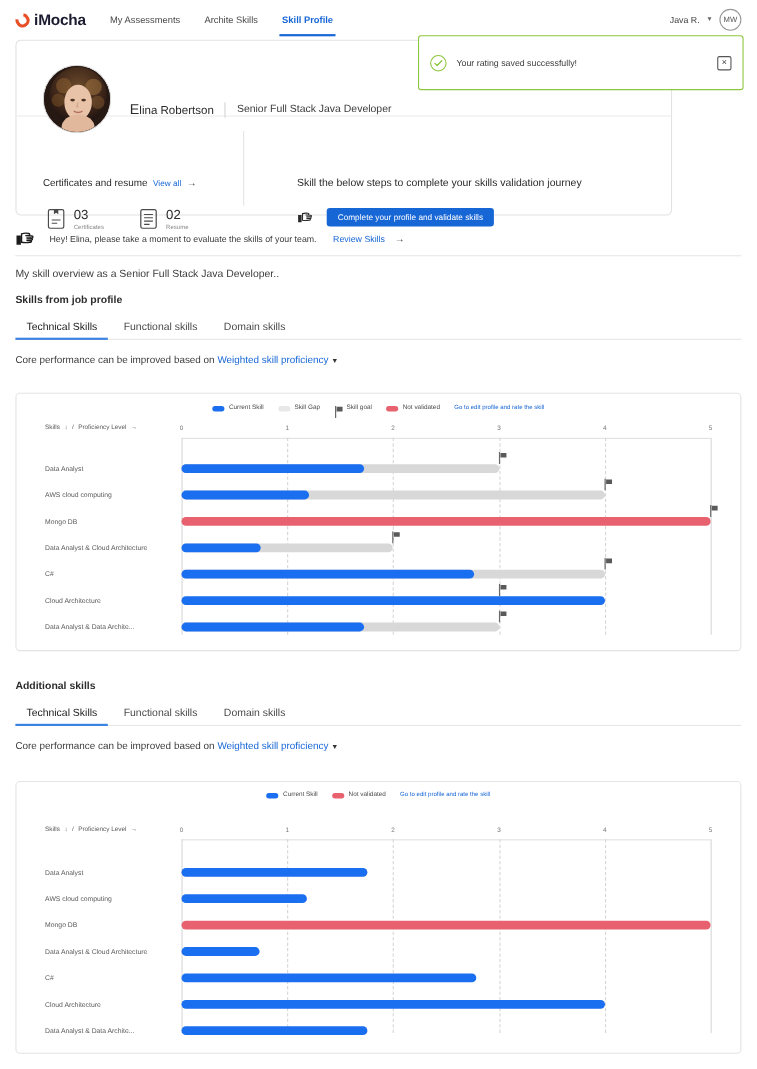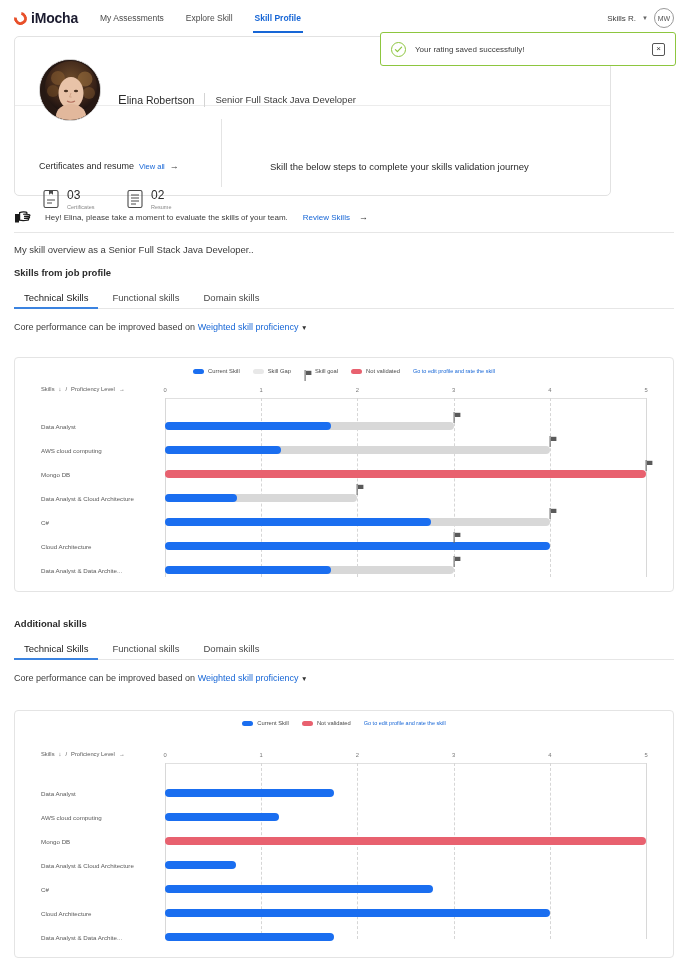--- a/index.html
+++ b/index.html
@@ -36,21 +36,21 @@
   .user-name { font-size:8px; color:#3c3c3c; }
   .caret { font-size:6px; color:#666; }
   .avatar-initials {
     width:20px; height:20px; border-radius:50%; border:1px solid #999;
     display:flex; align-items:center; justify-content:center;
     font-size:7px; color:#555; background:#fff;
   }
 
   
   .toast {
-    position:absolute; left:380px; top:32px; width:296px; height:34px;
+    position:absolute; left:380px; top:32px; width:296px; height:50px;
     background:#fff; border:1.2px solid #8dc63f; border-radius:3px;
     display:flex; align-items:center; padding:0 10px; gap:9px; z-index:20;
   }
   .toast-check {
     width:15px; height:15px; border-radius:50%; border:1.2px solid #8dc63f;
     display:flex; align-items:center; justify-content:center; flex:0 0 auto;
   }
   .toast-check svg { display:block; }
   .toast-msg { font-size:8px; color:#3c3c3c; flex:1; }
   .toast-close {
@@ -158,25 +158,25 @@
 
 <div class="page">
 
   <div class="topnav">
     <div class="logo-wrap">
       <div class="logo-mark"></div>
       <div class="logo-text">iMocha</div>
     </div>
     <div class="nav-links">
       <div class="nav-link">My Assessments</div>
-      <div class="nav-link">Explore Skill</div>
+      <div class="nav-link">Archite Skills</div>
       <div class="nav-link active">Skill Profile</div>
     </div>
     <div class="nav-right">
-      <span class="user-name">Skills R.</span>
+      <span class="user-name">Java R.</span>
       <span class="caret">▼</span>
       <span class="avatar-initials">MW</span>
     </div>
   </div>
 
   <div class="profile-card">
     <div class="card-divider"></div>
     <div class="card-vdivider"></div>
 
     <div class="avatar-photo">
@@ -238,20 +238,27 @@
         <line x1="4" y1="12" x2="12" y2="12" stroke="#4a4a4a" stroke-width="1"></line>
         <line x1="4" y1="15" x2="9" y2="15" stroke="#4a4a4a" stroke-width="1"></line>
       </svg>
       <div>
         <div class="stat-num">02</div>
         <div class="stat-label">Resume</div>
       </div>
     </div>
 
     <div class="steps-title">Skill the below steps to complete your skills validation journey</div>
+    <div class="steps-row">
+      <svg class="hand-icon" viewBox="0 0 18 16">
+        <path d="M1 5.5h3.2V12H1z" fill="#2b2b2b"></path>
+        <path d="M5 4.2c1.6-.5 3.6-.6 5.1-.3.9.2.9 1.3 0 1.4l-2.3.2 4.6.2c1 0 1 1.3 0 1.35l-3.9.1 3.6.15c1 .05 1 1.25 0 1.3l-3.6.15 2.9.15c.95.05.95 1.2 0 1.3-2.1.2-4.6.35-6.4-.05z" fill="none" stroke="#2b2b2b" stroke-width="1"></path>
+      </svg>
+      <button class="cta-btn">Complete your profile and validate skills</button>
+    </div>
   </div>
 
   <div class="toast">
     <span class="toast-check">
       <svg width="9" height="9" viewBox="0 0 9 9">
           <path d="M1.4 4.6 3.4 6.6 7.6 2.2" stroke="#8dc63f" stroke-width="1.2" fill="none" stroke-linecap="round" stroke-linejoin="round"></path>
         </svg>
     </span>
     <span class="toast-msg">Your rating saved successfully!</span>
     <span class="toast-close">×</span>

